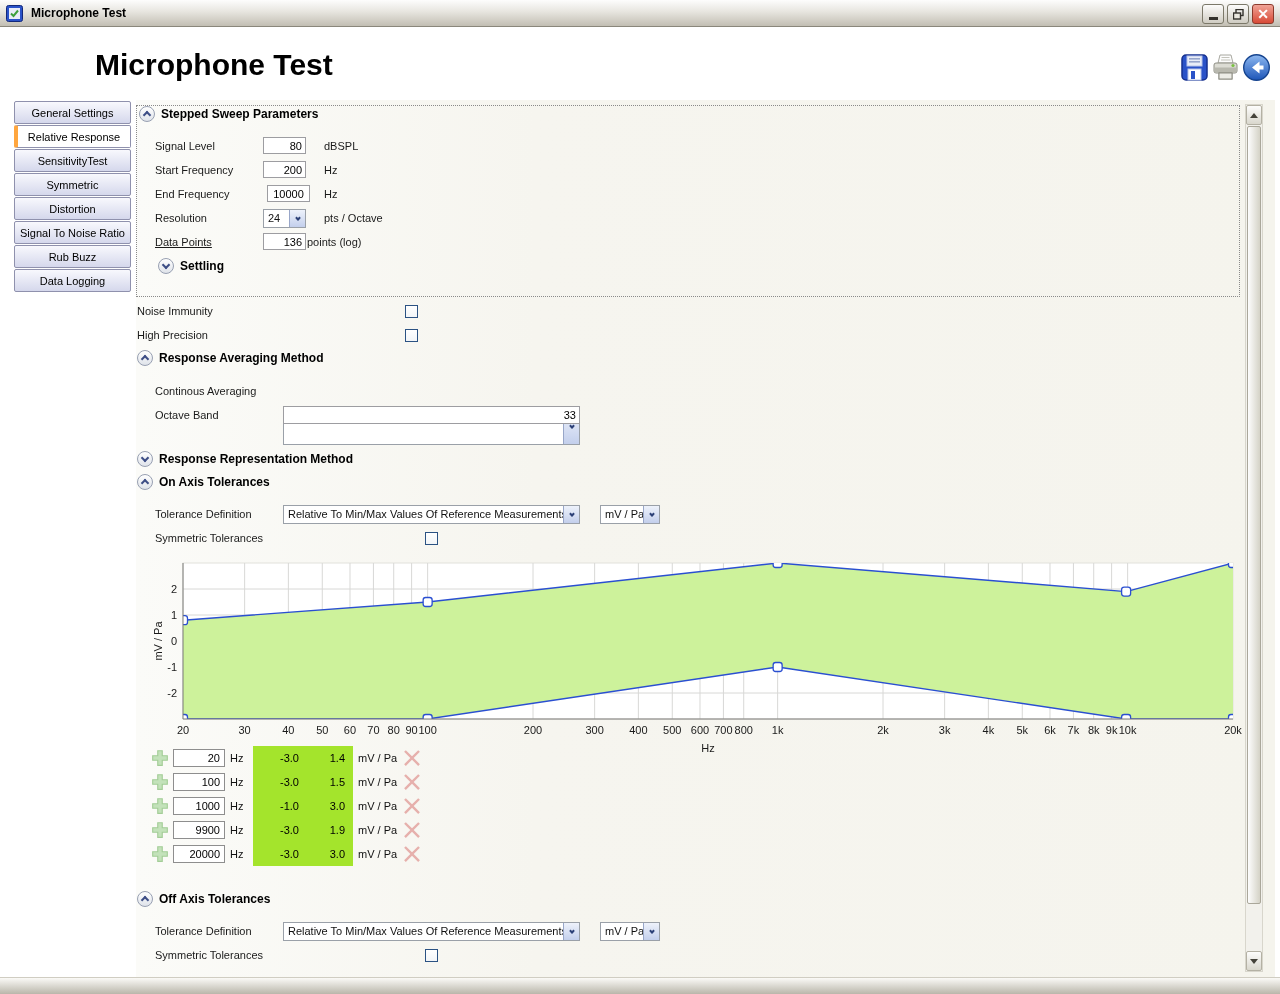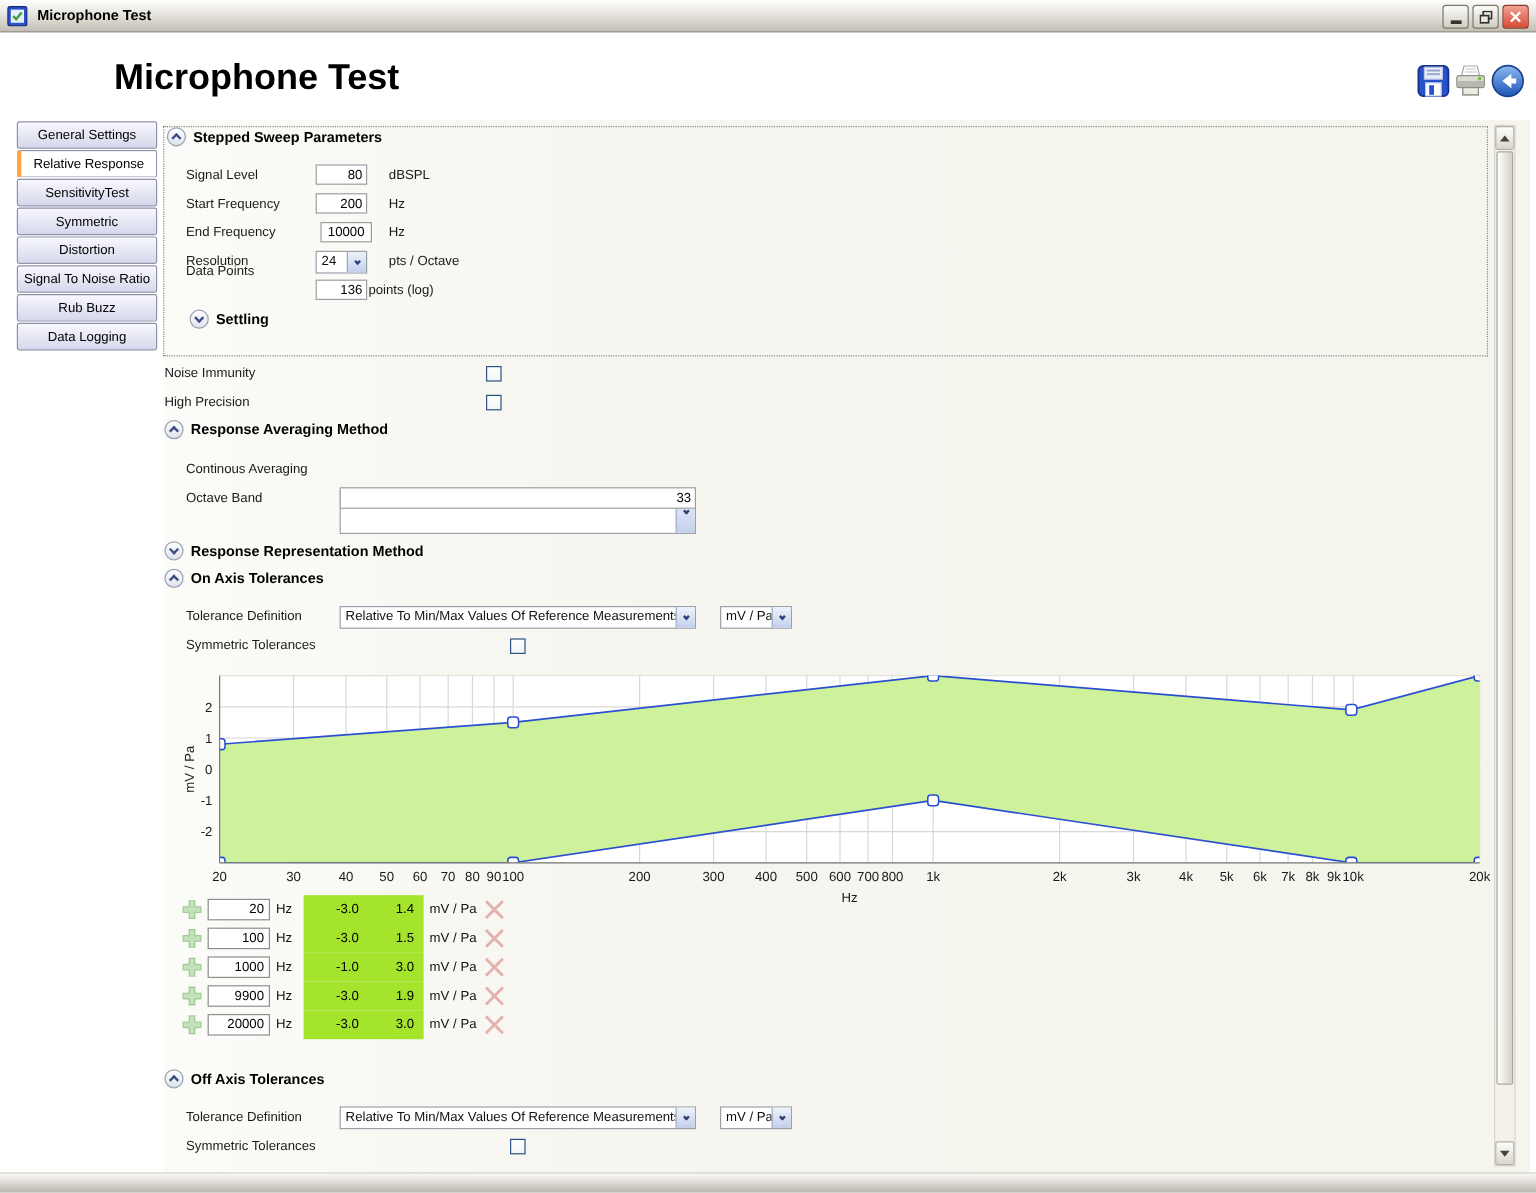--- a/index.html
+++ b/index.html
@@ -201,21 +201,21 @@
 
   <span class="field-label" style="left:155px; top:212px;">Resolution</span>
   <div class="combo" style="left:263px; top:209px; width:43px; height:19px;">
     <span class="combo-text">24</span>
     <span class="combo-btn">
         <i class="chev down"></i>
       </span>
   </div>
   <span class="unit-label" style="left:324px; top:212px;">pts / Octave</span>
 
-  <span class="field-label" style="left:155px; top:220px;">Data Points</span>
+  <span class="field-label" style="left:155px; top:236px;text-decoration:underline;">Data Points</span>
   <input class="box" style="left: 263px; top: 233px; width: 43px; height: 17px;" value="136">
   <span class="unit-label" style="left:307px; top:236px;">points (log)</span>
 
   <div class="section-header" style="left:158px; top:258px;">
     <span class="collapse-icon">
         <i class="chev down"></i>
       </span>
     <span class="section-title">Settling</span>
   </div>
 

